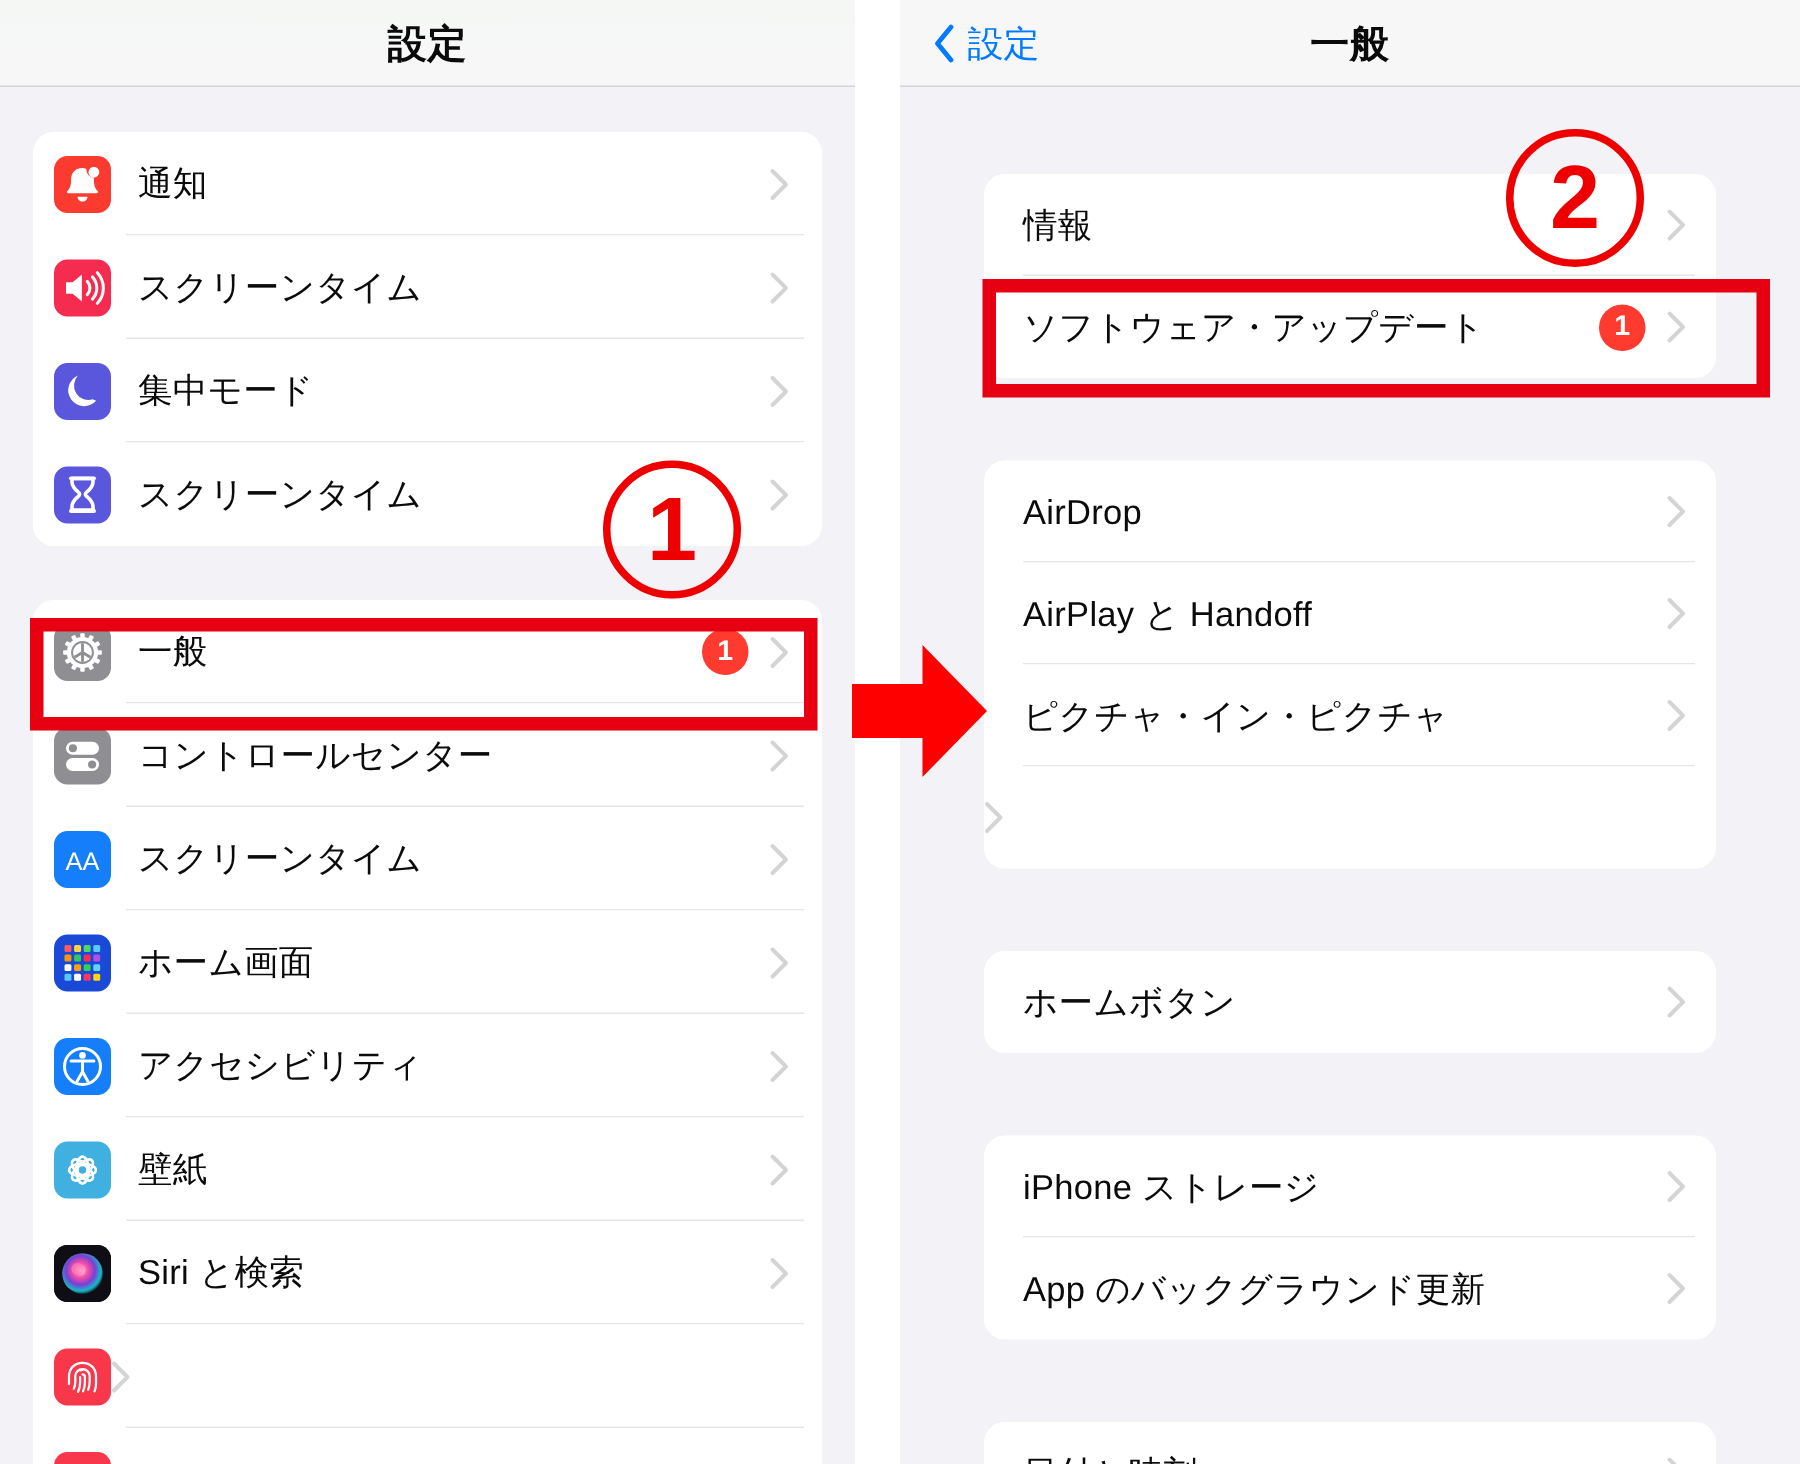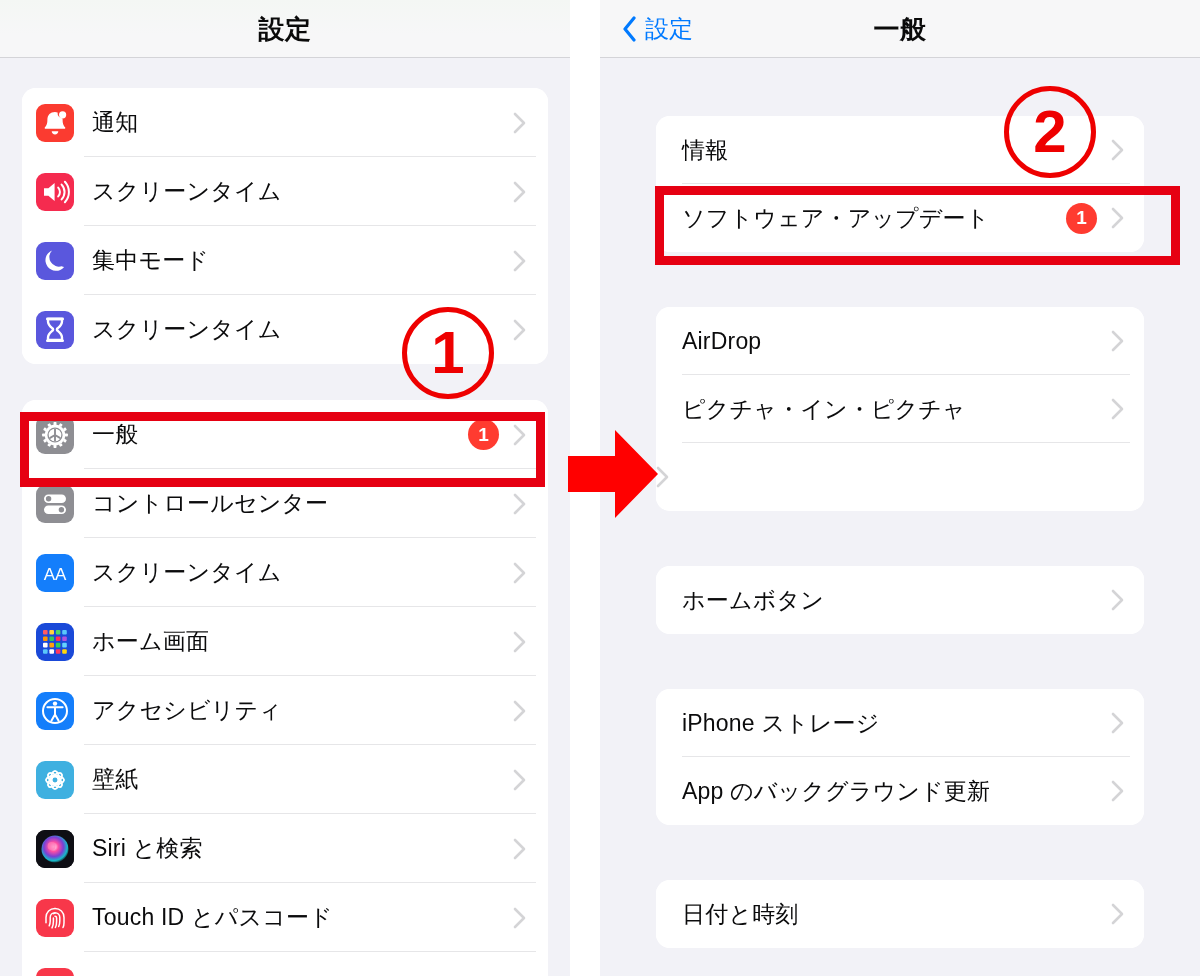--- a/index.html
+++ b/index.html
@@ -307,21 +307,20 @@
                 <g fill="none" stroke="#fff" stroke-width="1.5" stroke-linecap="round">
                   <path d="M19 9.5c5.2 0 9 3.9 9 9v5.2c0 2-.4 3.6-1 4.8"></path>
                   <path d="M10 23.7v-5.2c0-5.1 3.8-9 9-9"></path>
                   <path d="M13.2 26.8c.6-1.2 1-2.8 1-4.8v-3.5a4.8 4.8 0 0 1 9.6 0v3.5c0 2.2-.4 4-1.1 5.5"></path>
                   <path d="M19 14.3a4 4 0 0 0-1.6.3"></path>
                   <path d="M19 17.3c.9 0 1.6.8 1.6 1.7v3.5c0 2.4-.4 4.4-1.2 6"></path>
                   <path d="M17.4 19v3.5c0 2.6-.5 4.7-1.4 6.4"></path>
                 </g>
               </svg>
             </div>
-            <div class="row-label">Touch ID とパスコード</div>
             <svg class="chev" viewBox="0 0 13 22">
               <polyline points="2,2 11,11 2,20" fill="none" stroke="#9a9aa0" stroke-width="2.6" stroke-linecap="round" stroke-linejoin="round"></polyline>
             </svg>
             <div class="sep"></div>
           </div>
           <div class="row">
             <div class="app-icon" style="background:#f8374a">
               <svg viewBox="0 0 38 38" width="38" height="38"></svg>
             </div>
             <div class="row-label"></div>
@@ -365,20 +364,27 @@
       <div style="height:55px"></div>
       <div class="group" id="rg2">
           <div class="row">
             <div class="row-label">AirDrop</div>
             <svg class="chev" viewBox="0 0 13 22">
               <polyline points="2,2 11,11 2,20" fill="none" stroke="#9a9aa0" stroke-width="2.6" stroke-linecap="round" stroke-linejoin="round"></polyline>
             </svg>
             <div class="sep"></div>
           </div>
           <div class="row">
+            <div class="row-label">AirPlay と Handoff</div>
+            <svg class="chev" viewBox="0 0 13 22">
+              <polyline points="2,2 11,11 2,20" fill="none" stroke="#9a9aa0" stroke-width="2.6" stroke-linecap="round" stroke-linejoin="round"></polyline>
+            </svg>
+            <div class="sep"></div>
+          </div>
+          <div class="row">
             <div class="row-label">ピクチャ・イン・ピクチャ</div>
             <svg class="chev" viewBox="0 0 13 22">
               <polyline points="2,2 11,11 2,20" fill="none" stroke="#9a9aa0" stroke-width="2.6" stroke-linecap="round" stroke-linejoin="round"></polyline>
             </svg>
             <div class="sep"></div>
           </div>
           <div class="row">
             <svg class="chev" viewBox="0 0 13 22">
               <polyline points="2,2 11,11 2,20" fill="none" stroke="#9a9aa0" stroke-width="2.6" stroke-linecap="round" stroke-linejoin="round"></polyline>
             </svg>

